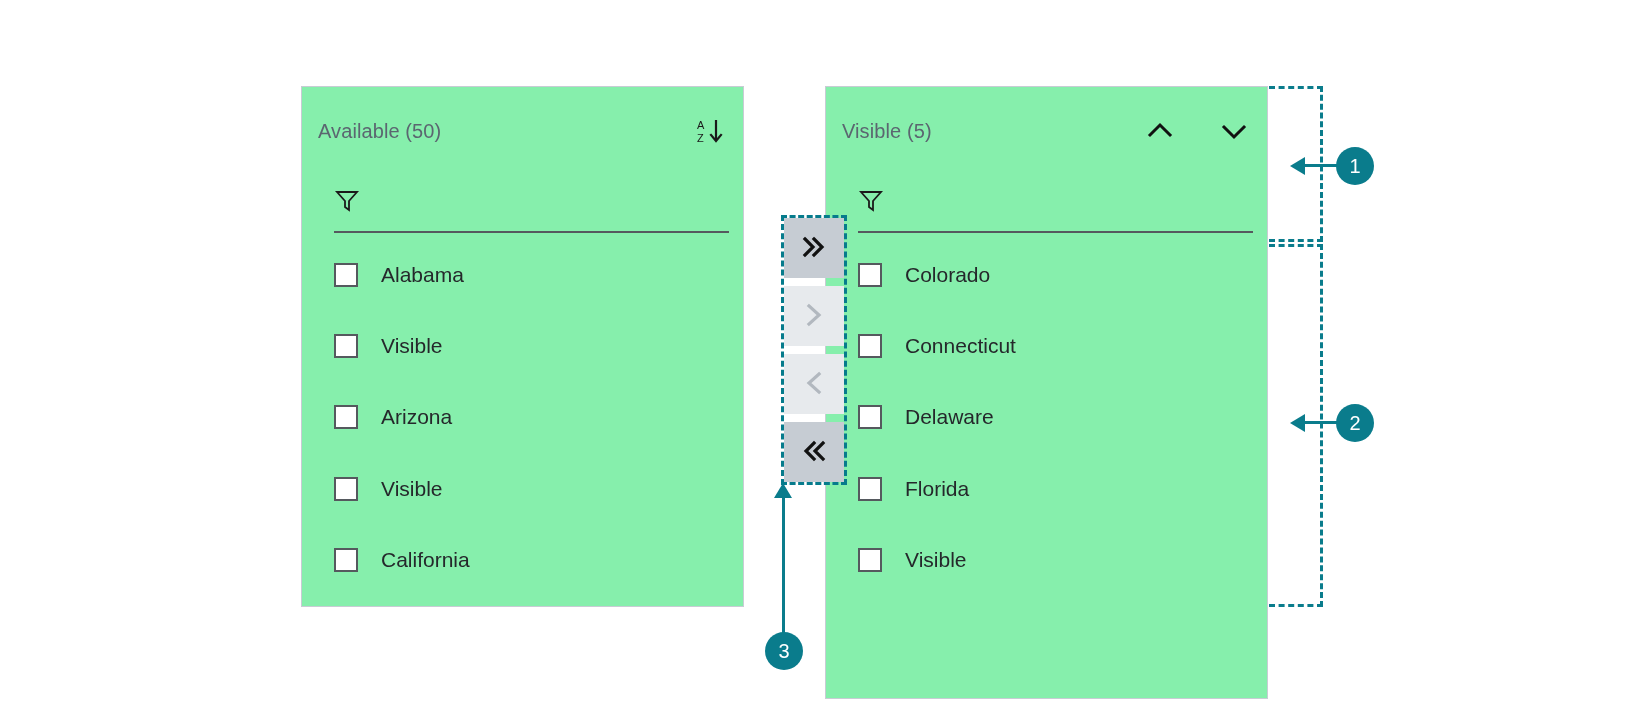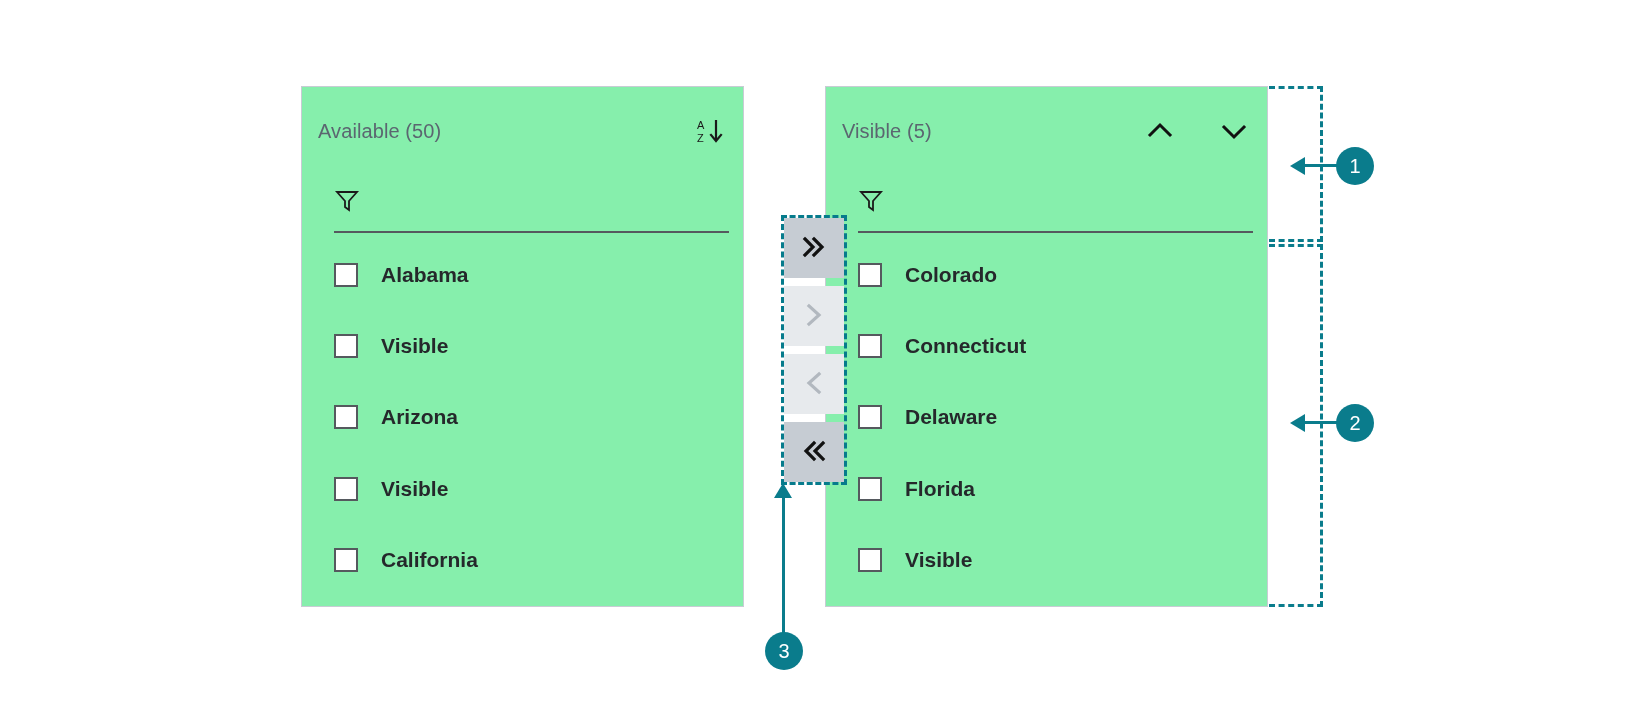--- a/index.html
+++ b/index.html
@@ -16,21 +16,21 @@
   }
 
   
   .panel {
     position: absolute;
     background: #86efac;
     border: 1px solid #c8ccd4;
     box-sizing: border-box;
   }
   #panel-available { left: 301px; top: 86px; width: 443px; height: 521px; }
-  #panel-visible   { left: 825px; top: 86px; width: 443px; height: 521px; }
+  #panel-visible   { left: 825px; top: 86px; width: 443px; height: 613px; }
 
   .panel-header {
     position: absolute;
     left: 0; top: 0;
     width: 100%;
     height: 88px;
     box-sizing: border-box;
     display: flex;
     align-items: center;
     justify-content: space-between;
@@ -97,21 +97,20 @@
   
   .opt-list {
     position: absolute;
     left: 0;
     top: 152px;
     width: 100%;
     padding: 0;
     margin: 0;
     list-style: none;
     box-sizing: border-box;
-    font-weight: bold;
   }
   .opt-item {
     height: 71.4px;
     display: flex;
     align-items: center;
     padding-left: 32px;
     box-sizing: border-box;
     cursor: pointer;
   }
   .cb {

